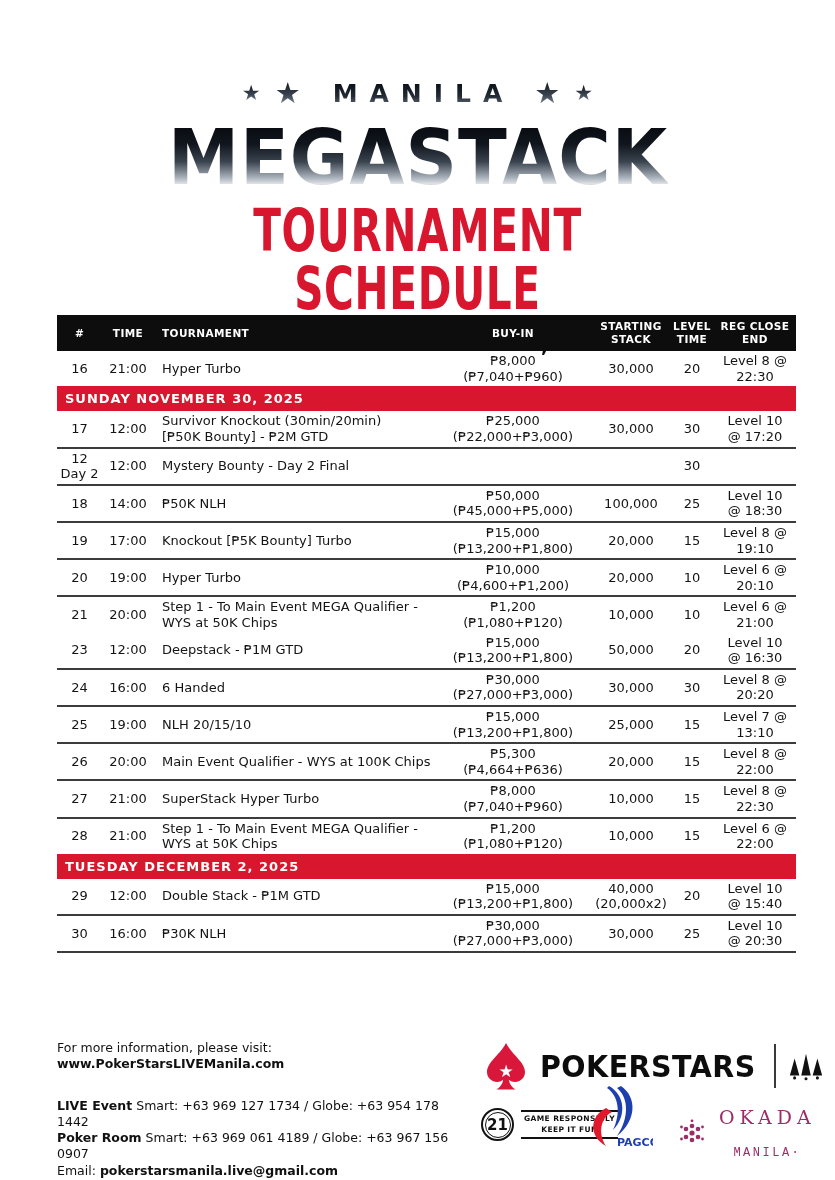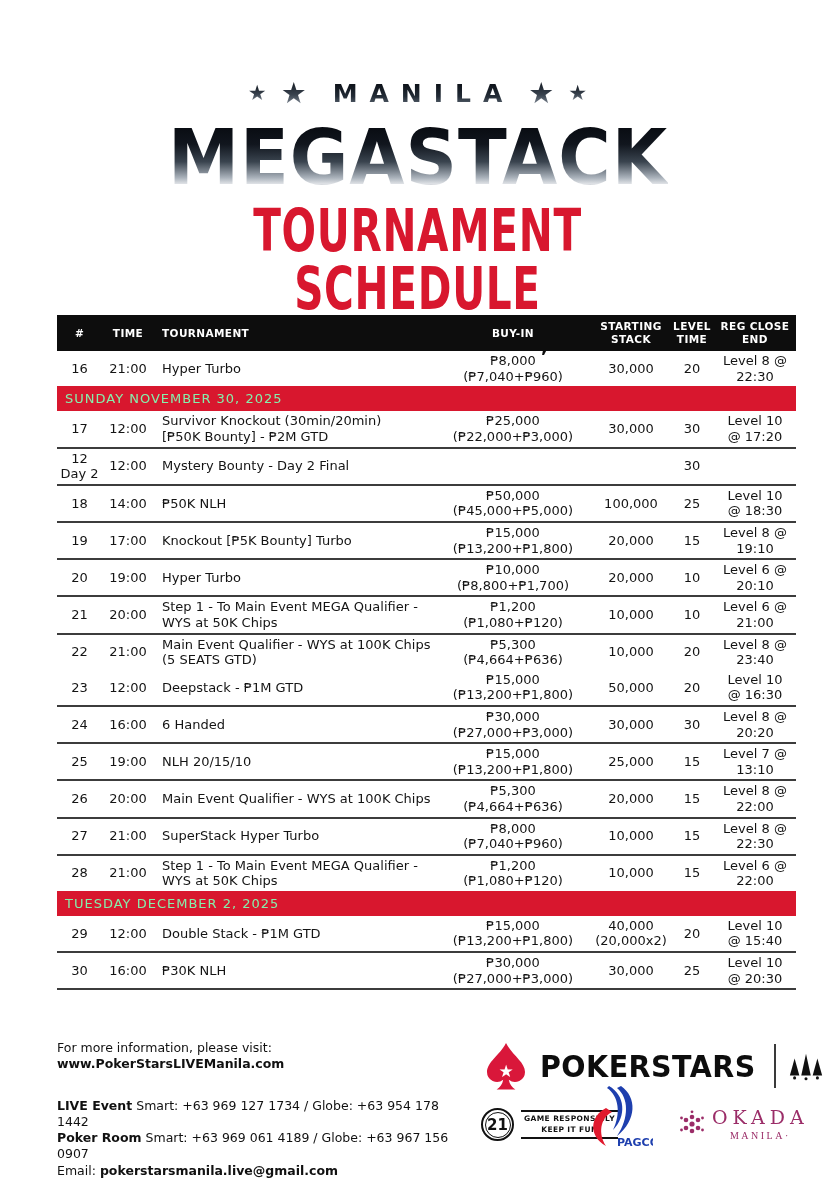--- a/index.html
+++ b/index.html
@@ -8,21 +8,21 @@
 
   .page { position:relative; width:835px; height:1180px; background:#fff; }
 
   
   .poster-header { position:absolute; top:76px; left:0; width:835px; text-align:center; }
   .manila-row { display:flex; justify-content:center; align-items:center; gap:14px; height:34px; }
   .star { font-weight:bold; background:linear-gradient(180deg,#0c1118 0%,#39434f 55%,#97a0ab 100%);
           -webkit-background-clip:text; background-clip:text; color:transparent; line-height:1; }
   .star.small { font-size:21px; }
   .star.big { font-size:29px; }
-  .manila-text { font-size:25px; font-weight:bold; letter-spacing:12px; margin:0 0; padding-left:12px;
+  .manila-text { font-size:25px; font-weight:bold; letter-spacing:12px; margin:0 6px; padding-left:12px;
           background:linear-gradient(180deg,#05080d 0%,#222b36 60%,#6f7984 100%);
           -webkit-background-clip:text; background-clip:text; color:transparent; }
   .megastack { margin-top:10px; }
   .megastack span { display:inline-block; font-size:76px; font-weight:bold; letter-spacing:1px; line-height:1.0;
           transform:scaleX(0.94); transform-origin:center;
           background:linear-gradient(180deg,#05080d 0%,#11161e 32%,#3a444f 55%,#aab2bb 76%,#dfe2e6 84%,#545b65 100%);
           -webkit-background-clip:text; background-clip:text; color:transparent; }
   .tournament-title { margin-top:6px; }
   .tournament-title span { display:inline-block; font-size:58px; font-weight:bold; line-height:1.0; color:#d8172e;
           transform:scaleX(0.70); transform-origin:center; letter-spacing:1px; }
@@ -33,21 +33,21 @@
   
   table.schedule { position:absolute; left:57px; top:315px; width:739px; border-collapse:collapse; table-layout:fixed;
           border-bottom:2px solid #3c3c3c; }
   table.schedule th { background:#0d0d0d; color:#fff; font-size:10.5px; font-weight:bold; letter-spacing:0.4px;
           padding:5px 2px; line-height:1.25; white-space:pre-line; text-align:center; vertical-align:middle; }
   table.schedule th.name-col { text-align:left; padding-left:8px; }
   table.schedule td { font-size:13px; line-height:1.2; padding:2px 2px; text-align:center; vertical-align:middle;
           white-space:pre-line; border-top:2px solid #3c3c3c; color:#141414; }
   table.schedule tr.no-topline td { border-top:none; }
   table.schedule td.name-cell { text-align:left; padding-left:8px; }
-  table.schedule tr.section-row td { background:#d8172e; color:#86efac; font-weight:normal; font-size:13px;
+  table.schedule tr.section-row td { background:#d8172e; color:#ffffff; font-weight:bold; font-size:13px;
           letter-spacing:1px; text-align:left; padding:6px 8px; line-height:1; border-top:none; }
 
   
   .footer-left { position:absolute; left:57px; top:1040px; width:400px; font-size:12.5px; line-height:1.3; color:#111; }
   .footer-left .bold { font-weight:bold; }
   .contact-block { margin-top:25px; }
   .social-row { margin-top:12px; display:flex; align-items:center; gap:38px; }
   .social-item { display:flex; align-items:center; gap:9px; font-size:13px; }
   .fb-icon { width:25px; height:25px; background:#111; border-radius:2px; position:relative; display:inline-block; }
   .fb-icon::before { content:"f"; position:absolute; right:4px; bottom:-3px; color:#fff; font-weight:bold;
@@ -62,24 +62,24 @@
 
   
   .resp-badge { position:absolute; left:481px; top:1108px; display:flex; align-items:center; gap:7px; }
   .age-circle { width:33px; height:33px; border:2.5px solid #111; border-radius:50%; display:flex; align-items:center;
           justify-content:center; position:relative; }
   .age-circle::after { content:""; position:absolute; inset:1.5px; border:1.5px solid #111; border-radius:50%; }
   .age-circle span { font-size:15px; font-weight:bold; }
   .resp-text { font-size:7.5px; font-weight:bold; letter-spacing:0.4px; text-align:center; line-height:1.35;
           border-top:2px solid #111; border-bottom:2px solid #111; padding:2px 3px; }
   .pagcor-badge { position:absolute; left:575px; top:1086px; width:78px; text-align:center; }
-  .okada-badge { position:absolute; left:678px; top:1106px; display:flex; align-items:center; gap:6px; }
+  .okada-badge { position:absolute; left:678px; top:1106px; display:flex; align-items:center; gap:13px; }
   .okada-text { text-align:center; }
   .okada-name { font-family:"DejaVu Serif", serif; font-size:19px; letter-spacing:5px; color:#9b2d68; }
-  .okada-sub { font-family:Liberation Serif, serif; font-size:10px; letter-spacing:2.5px; color:#9b2d68; margin-top:2px; }
+  .okada-sub { font-family:Liberation Mono, monospace; font-size:12px; letter-spacing:2.5px; color:#9b2d68; margin-top:18px; }
 </style>
 </head>
 <body>
 
 <div class="page">
 
   <div class="poster-header">
     <div class="manila-row">
       <span class="star small">★</span>
       <span class="star big">★</span>
@@ -179,49 +179,37 @@
           <td class="stack-cell">20,000</td>
           <td class="level-cell">15</td>
           <td class="reg-cell">Level 8 @
 19:10</td>
         </tr>
         <tr>
           <td class="num-cell">20</td>
           <td class="time-cell">19:00</td>
           <td class="name-cell">Hyper Turbo</td>
           <td class="buyin-cell">₱10,000
-(₱8,800+₱1,700)</td>
+(₱4,600+₱1,200)</td>
           <td class="stack-cell">20,000</td>
           <td class="level-cell">10</td>
           <td class="reg-cell">Level 6 @
 20:10</td>
         </tr>
         <tr>
           <td class="num-cell">21</td>
           <td class="time-cell">20:00</td>
           <td class="name-cell">Step 1 - To Main Event MEGA Qualifier -
 WYS at 50K Chips</td>
           <td class="buyin-cell">₱1,200
 (₱1,080+₱120)</td>
           <td class="stack-cell">10,000</td>
           <td class="level-cell">10</td>
           <td class="reg-cell">Level 6 @
 21:00</td>
-        </tr>
-        <tr>
-          <td class="num-cell">22</td>
-          <td class="time-cell">21:00</td>
-          <td class="name-cell">Main Event Qualifier - WYS at 100K Chips
-(5 SEATS GTD)</td>
-          <td class="buyin-cell">₱5,300
-(₱4,664+₱636)</td>
-          <td class="stack-cell">10,000</td>
-          <td class="level-cell">20</td>
-          <td class="reg-cell">Level 8 @
-23:40</td>
         </tr>
         <tr class="no-topline">
           <td class="num-cell">23</td>
           <td class="time-cell">12:00</td>
           <td class="name-cell">Deepstack - ₱1M GTD</td>
           <td class="buyin-cell">₱15,000
 (₱13,200+₱1,800)</td>
           <td class="stack-cell">50,000</td>
           <td class="level-cell">20</td>
           <td class="reg-cell">Level 10

